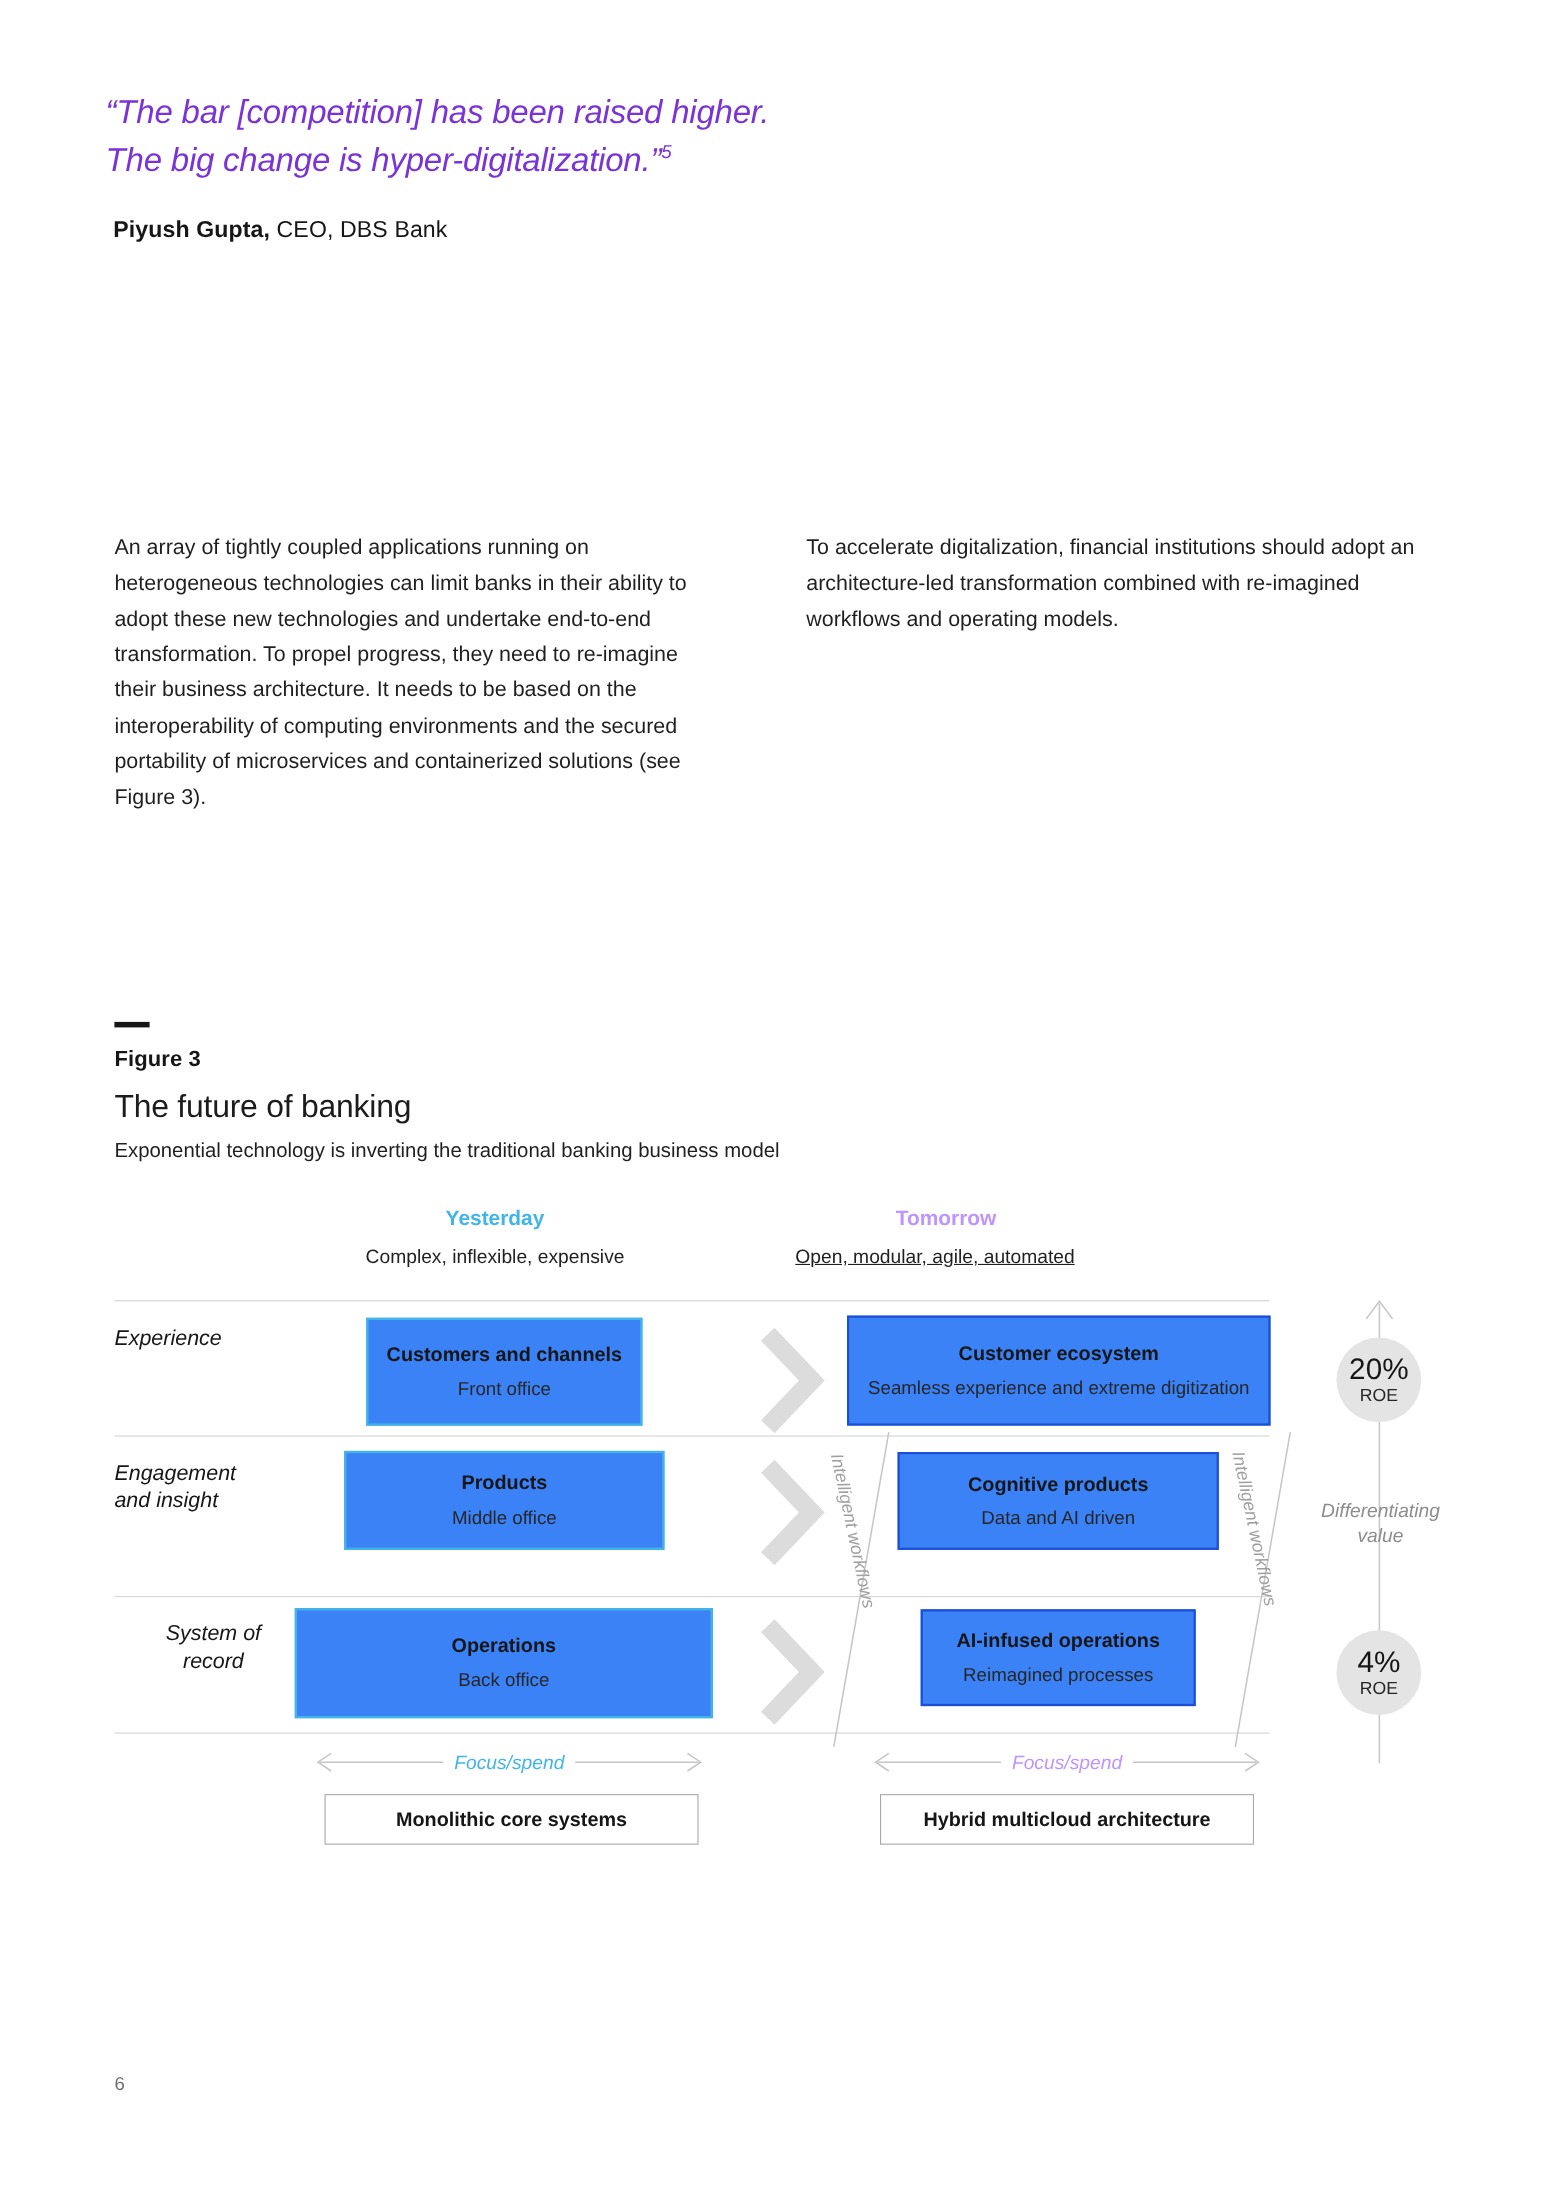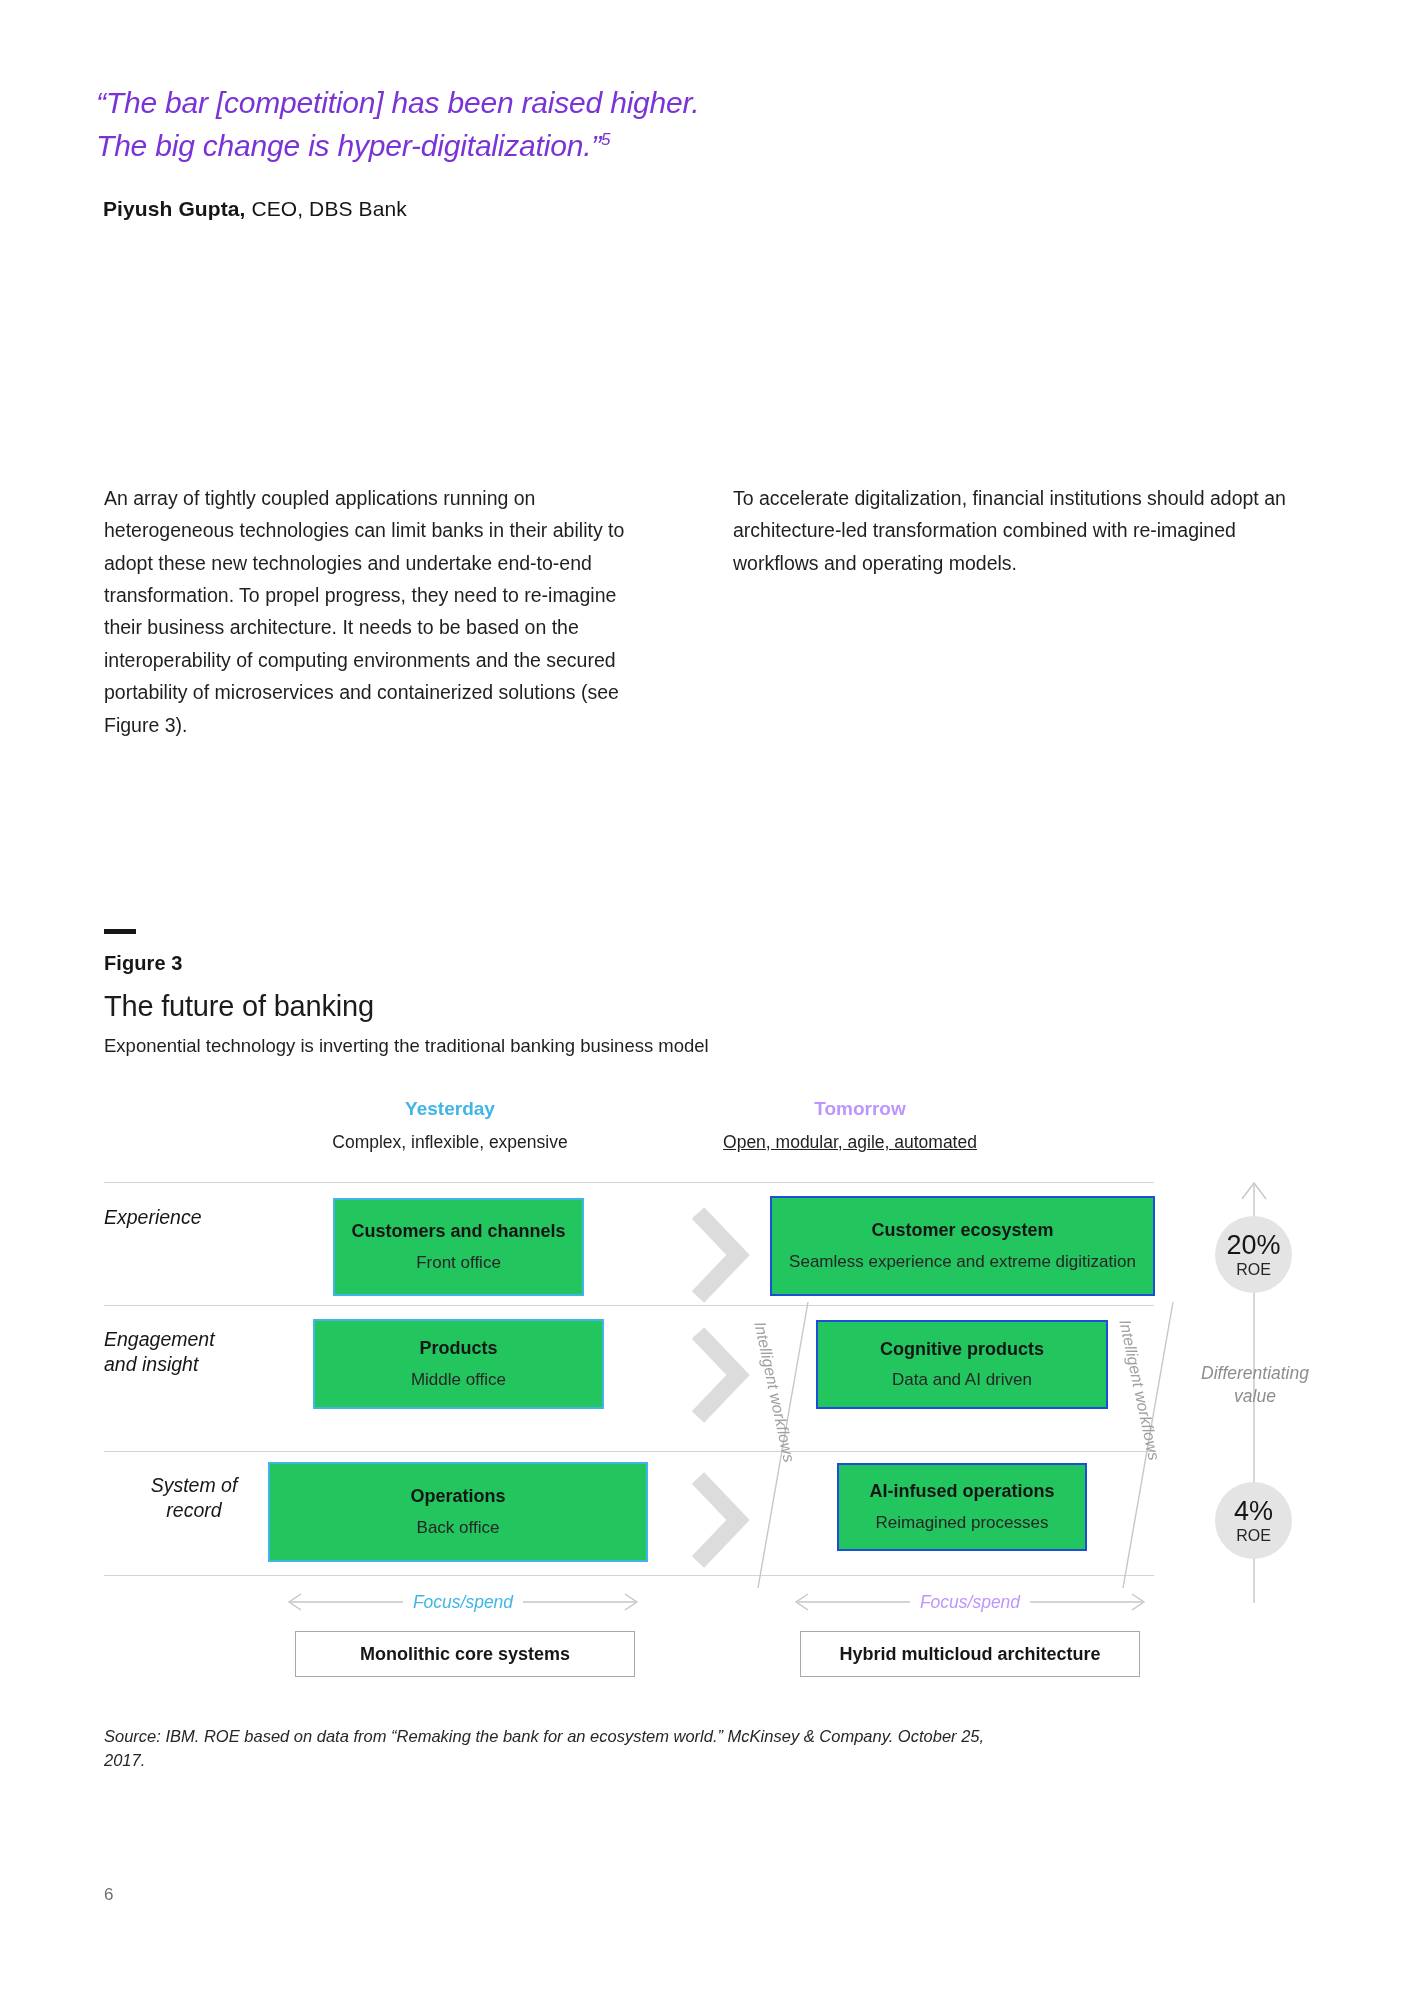--- a/index.html
+++ b/index.html
@@ -141,21 +141,21 @@
     color: #161616;
     line-height: 1.3;
   }
   .rowlabel.exp { top: 1205px; }
   .rowlabel.eng { top: 1327px; }
   .rowlabel.sys { top: 1473px; text-align: center; }
 
   .card {
     position: absolute;
     box-sizing: border-box;
-    background: #22c55e;
+    background: #3b82f6;
     display: flex;
     flex-direction: column;
     align-items: center;
     justify-content: center;
     text-align: center;
     padding: 6px 10px;
   }
   .card .t {
     font-size: 18px;
     font-weight: bold;
@@ -418,18 +418,17 @@
         <line x1="8" y1="12" x2="352" y2="12" stroke="#c6c6c6" stroke-width="1.4"></line>
         <polyline points="18,4 6,12 18,20" fill="none" stroke="#c6c6c6" stroke-width="1.4"></polyline>
         <polyline points="342,4 354,12 342,20" fill="none" stroke="#c6c6c6" stroke-width="1.4"></polyline>
       </svg>
       <span class="ftext">Focus/spend</span>
     </div>
 
     <div class="bottombox left">Monolithic core systems</div>
     <div class="bottombox right">Hybrid multicloud architecture</div>
 
-    <div class="source">Source: IBM. ROE based on data from “Remaking the bank for an ecosystem world.” McKinsey &amp; Company. October 25, 2017.</div>
   </div>
 
   <div class="pagenum">6</div>
 
 </div>
 
 </body></html>

